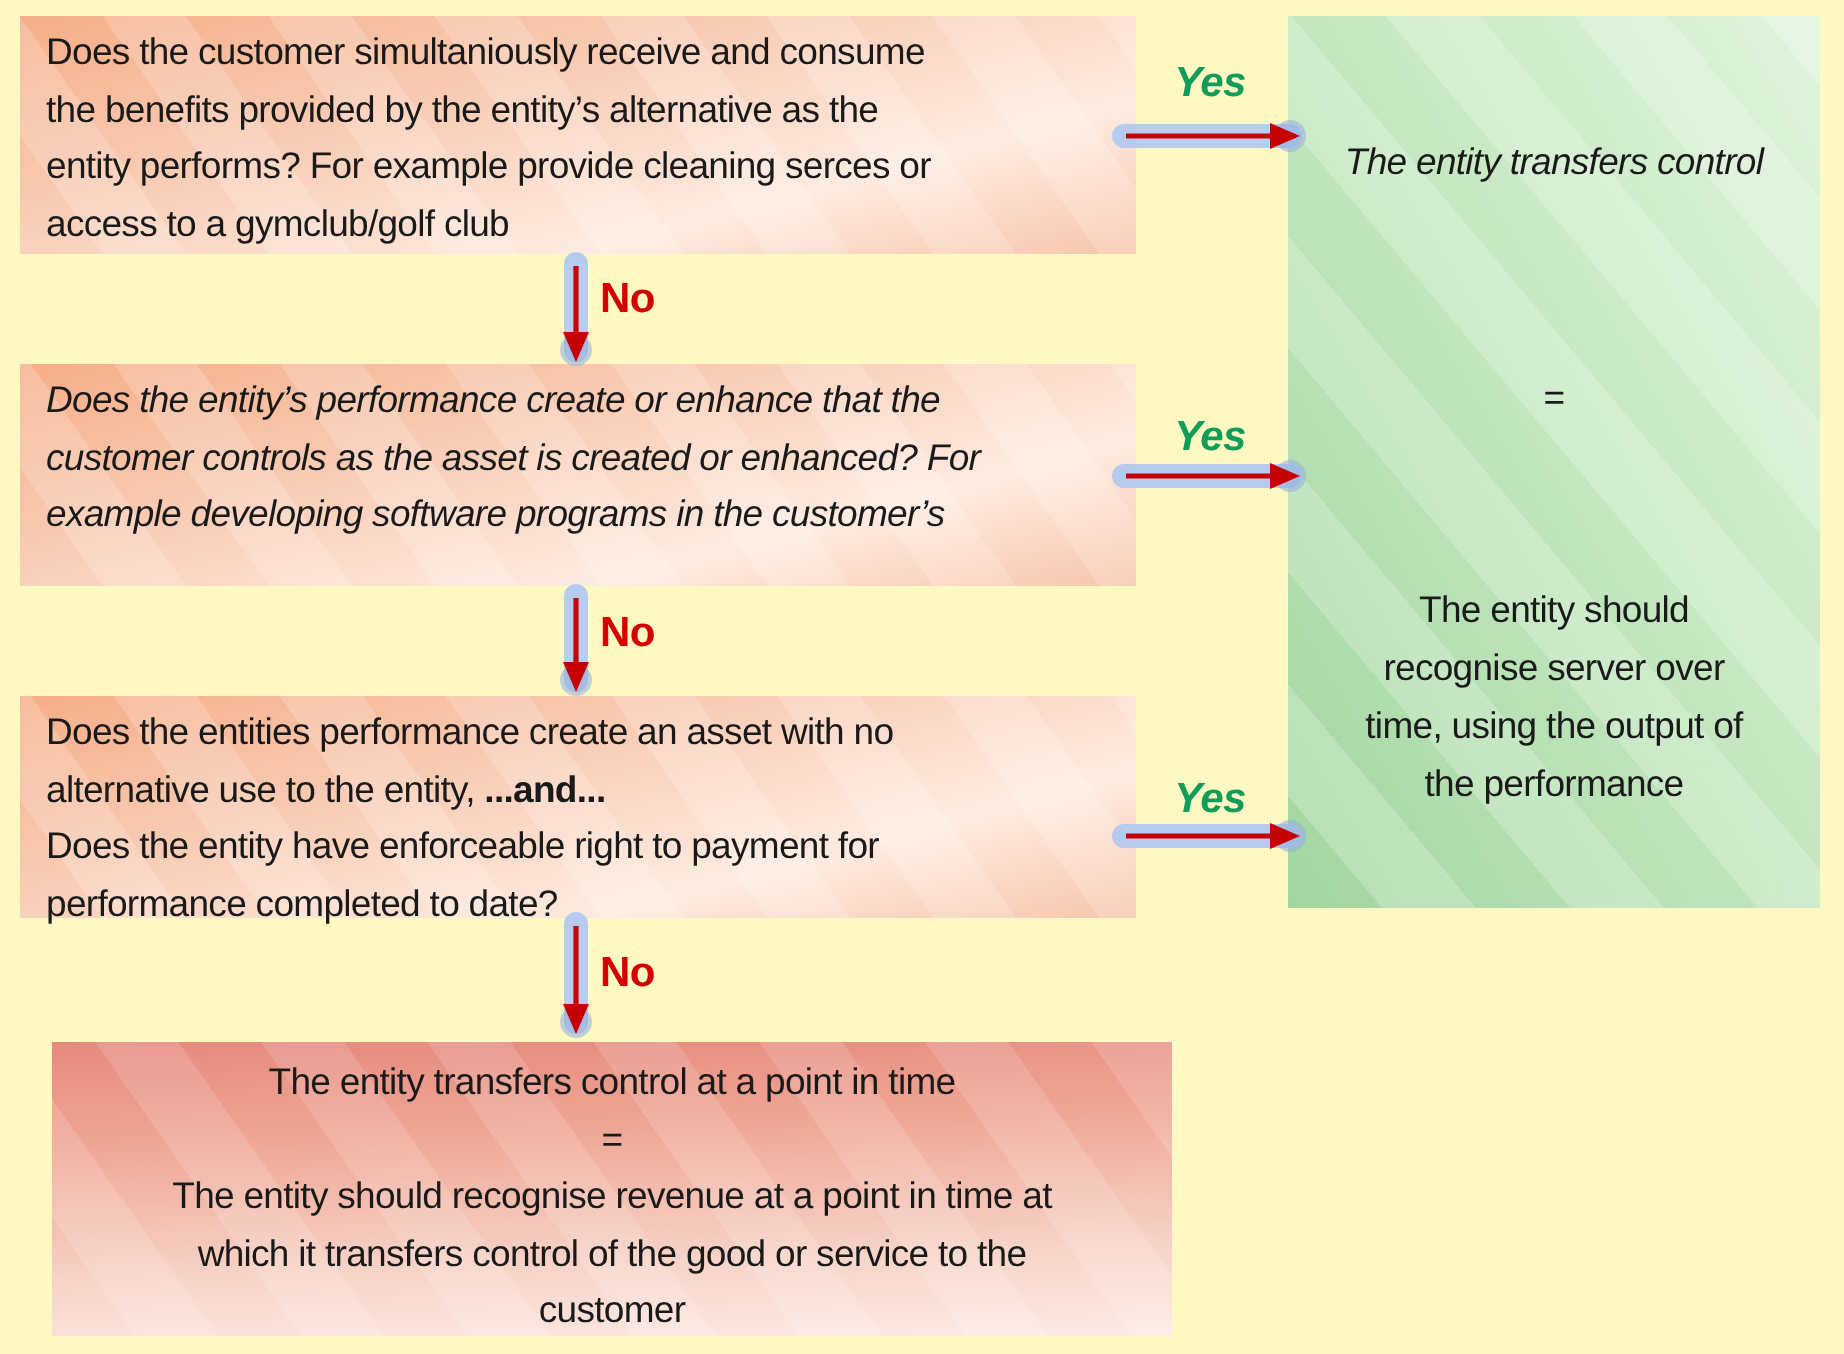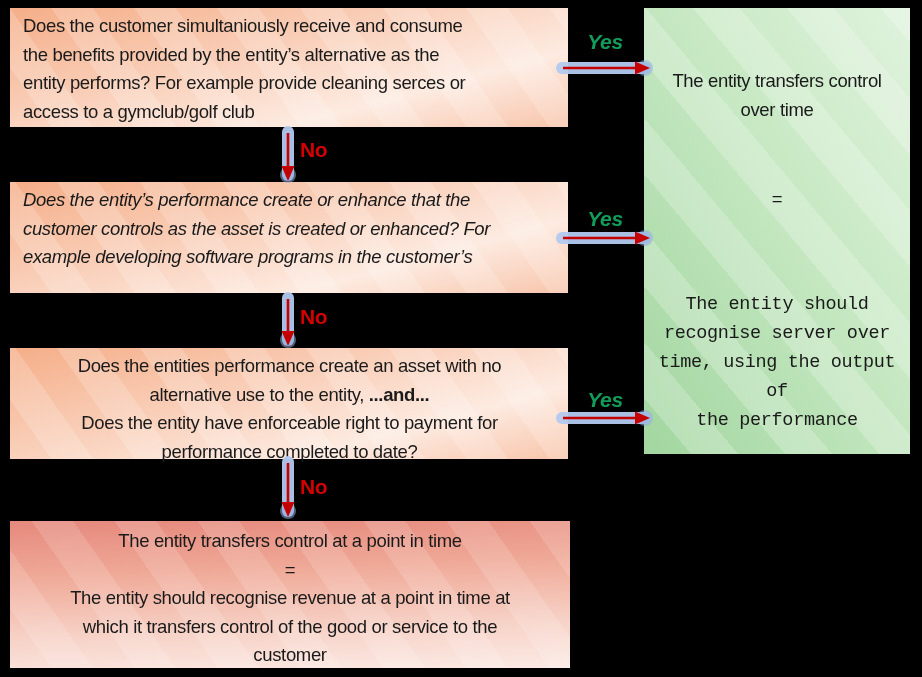--- a/index.html
+++ b/index.html
@@ -1,19 +1,19 @@
 <!DOCTYPE html>
 <html><head>
 <meta charset="utf-8">
 <style>
   html,body{margin:0;padding:0;background:#ffffff;}
   #canvas{
     position:relative;
     width:922px;height:677px;
-    background:#000000;
+    background:#fef9c3;
     font-family:"Liberation Sans",sans-serif;
     color:#1a1a1a;
     overflow:hidden;
   }
   .box{position:absolute;box-sizing:border-box;}
   
   .qbox{
     background-image:
       repeating-linear-gradient(55deg, rgba(255,255,255,0) 0 34px, rgba(255,255,255,0.18) 34px 68px),
       linear-gradient(165deg, #f5ae88 0%, #f9cdb6 38%, #fdebe1 72%, #f8c5ab 100%);
@@ -45,23 +45,23 @@
       repeating-linear-gradient(50deg, rgba(255,255,255,0) 0 36px, rgba(255,255,255,0.22) 36px 72px),
       linear-gradient(to top right, #a2d6a0 0%, #c6e8c2 55%, #e0f3dd 100%);
   }
   .gblock{
     position:absolute;left:0;right:0;
     text-align:center;
     font-size:18.5px;
     letter-spacing:-0.35px;
     line-height:29px;
   }
-  .gb-title{top:58px;}
+  .gb-title{top:58px;font-style:italic;}
   .gb-eq{top:176px;}
-  .gb-body{top:282px;font-family:Liberation Mono, monospace;}
+  .gb-body{top:282px;}
   
   .flowlabel{
     position:absolute;
     font-size:21px;
     font-weight:bold;
     letter-spacing:-0.3px;
   }
   .yes{color:#129c5a;width:52px;text-align:center;font-style:italic;}
   .no{color:#d50000;}
   
@@ -86,43 +86,42 @@
   </div>
 
   <div class="box qbox" style="left:10px;top:182px;width:558px;height:111px;font-style:italic;">
     <div class="qtext">
         <div class="line">Does the entity’s performance create or enhance that the</div>
         <div class="line">customer controls as the asset is created or enhanced? For</div>
         <div class="line">example developing software programs in the customer’s</div>
       </div>
   </div>
 
-  <div class="box qbox" style="left:10px;top:348px;width:558px;height:111px;text-align:center;">
+  <div class="box qbox" style="left:10px;top:348px;width:558px;height:111px;">
     <div class="qtext">
         <div class="line">Does the entities performance create an asset with no</div>
         <div class="line"><span>alternative use to the entity, </span><b>...and...</b></div>
         <div class="line">Does the entity have enforceable right to payment for</div>
         <div class="line">performance completed to date?</div>
       </div>
   </div>
 
-  <div class="box rbox" style="left:10px;top:521px;width:560px;height:147px;">
+  <div class="box rbox" style="left:26px;top:521px;width:560px;height:147px;">
     <div class="rtext">
         <div class="line">The entity transfers control at a point in time</div>
         <div class="line">=</div>
         <div class="line">The entity should recognise revenue at a point in time at</div>
         <div class="line">which it transfers control of the good or service to the</div>
         <div class="line">customer</div>
       </div>
   </div>
 
   <div class="box gbox" style="left:644px;top:8px;width:266px;height:446px;">
     <div class="gblock gb-title">
         <div class="line">The entity transfers control</div>
-        <div class="line">over time</div>
       </div>
     <div class="gblock gb-eq">=</div>
     <div class="gblock gb-body">
         <div class="line">The entity should</div>
         <div class="line">recognise server over</div>
         <div class="line">time, using the output of</div>
         <div class="line">the performance</div>
       </div>
   </div>
 

